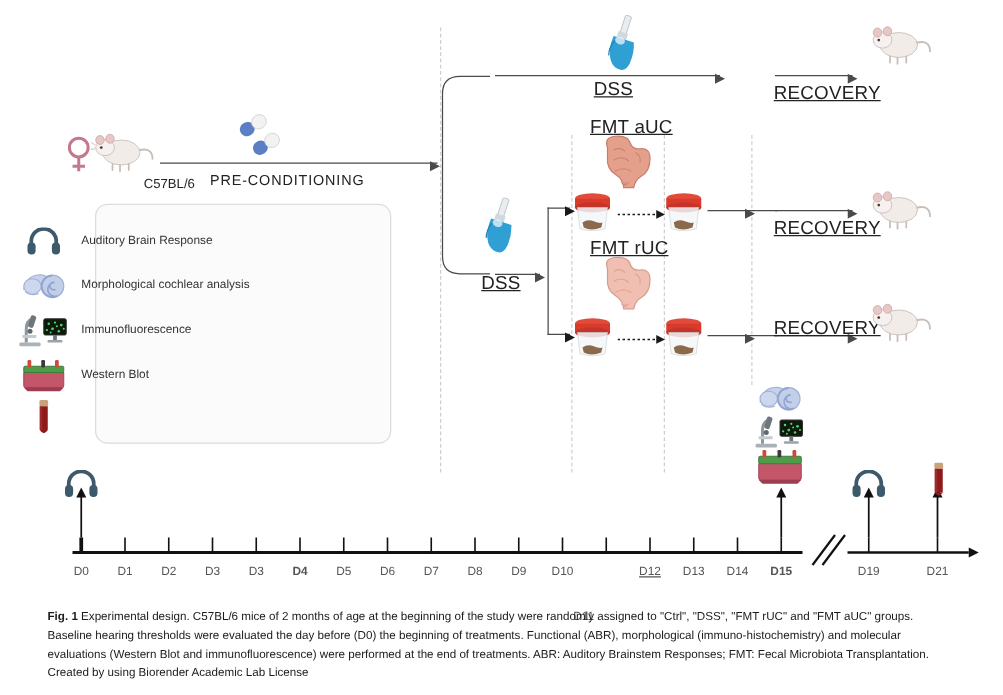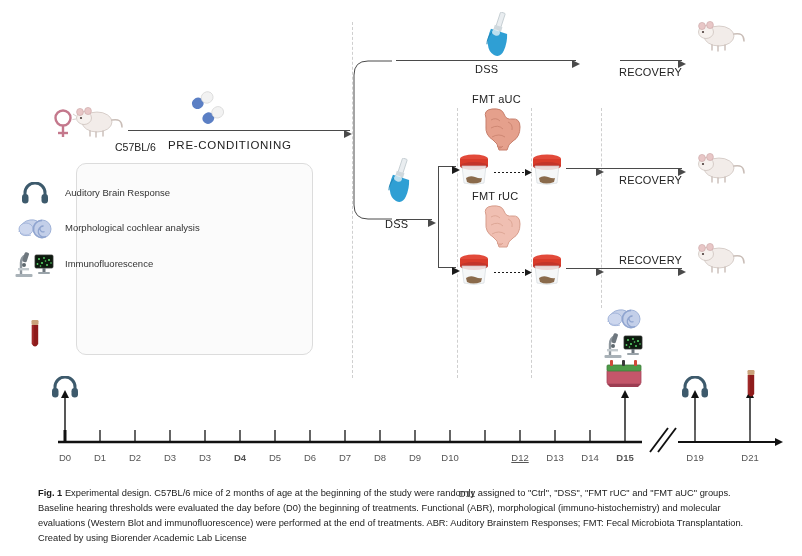--- a/index.html
+++ b/index.html
@@ -5,21 +5,21 @@
   html,body{margin:0;padding:0;background:#ffffff;}
   body{width:802px;height:556px;position:relative;overflow:hidden;
        font-family:"Liberation Sans","DejaVu Sans",sans-serif;color:#1a1a1a;}
 
   #figure{position:absolute;left:0;top:0;width:802px;height:478px;}
   #caption-area{position:absolute;left:0;top:478px;width:802px;height:78px;}
 
   .abs{position:absolute;}
 
   
-  .lbl{font-size:11px;color:#222;letter-spacing:.2px;white-space:nowrap;}
+  .lbl{font-size:15px;color:#222;letter-spacing:.2px;white-space:nowrap;text-decoration:underline;}
   .lbl-cap{font-size:11.5px;color:#222;letter-spacing:.7px;white-space:nowrap;}
   .strain{font-size:10.5px;color:#222;white-space:nowrap;}
   .axis-tick{font-size:9.5px;color:#555;white-space:nowrap;text-align:center;}
   .legend-text{font-size:9.5px;color:#333;line-height:1.25;}
 
   
   #legend-box{left:76px;top:163px;width:235px;height:190px;
       background:#fbfbfb;border:1px solid #dcdcdc;border-radius:10px;}
   .legend-row{position:absolute;display:flex;align-items:center;gap:9px;left:14px;width:215px;}
   .legend-ic{width:42px;height:30px;flex:0 0 42px;display:flex;align-items:center;justify-content:center;}
@@ -340,20 +340,33 @@
             <circle cx="25.5" cy="16" r=".8"></circle>
             <circle cx="30.5" cy="11" r=".8"></circle>
         </g>
         <rect x="27.5" y="18" width="3" height="4" fill="#6e777e"></rect>
         <rect x="23" y="22" width="12" height="2" rx="1" fill="#9aa3a9"></rect>
       </svg>
     </span>
     <span class="legend-text">Immunofluorescence</span>
   </div>
 
+  <div class="legend-row" style="top:285px;">
+    <span class="legend-ic">
+      <svg width="40" height="28" viewBox="0 0 40 28">
+        <rect x="4" y="11" width="32" height="13" rx="1.5" fill="#c4566a" stroke="#a5445a" stroke-width=".8"></rect>
+        <rect x="4" y="7" width="32" height="5" rx="1" fill="#4e9b48" stroke="#3d7d3a" stroke-width=".8"></rect>
+        <rect x="7" y="2" width="3" height="6" rx="1" fill="#d04a3a"></rect>
+        <rect x="18" y="2" width="3" height="6" rx="1" fill="#3a3a3a"></rect>
+        <rect x="29" y="2" width="3" height="6" rx="1" fill="#d04a3a"></rect>
+        <path d="M4 24 L7 27 H33 L36 24 Z" fill="#9c3d52"></path>
+      </svg>
+    </span>
+    <span class="legend-text">Western Blot</span>
+  </div>
 
   <div class="legend-row" style="top:320px;">
     <span class="legend-ic">
       <svg width="16" height="30" viewBox="0 0 16 30">
         <rect x="4.5" y="0" width="7" height="5" rx="1.2" fill="#caa27a"></rect>
         <rect x="4.8" y="5" width="6.4" height="19" fill="#8e1b1b"></rect>
         <path d="M4.8 24 q3.2 5 6.4 0 Z" fill="#8e1b1b"></path>
         <rect x="4.8" y="5" width="2" height="19" fill="#a83030" opacity=".7"></rect>
       </svg>
     </span>

